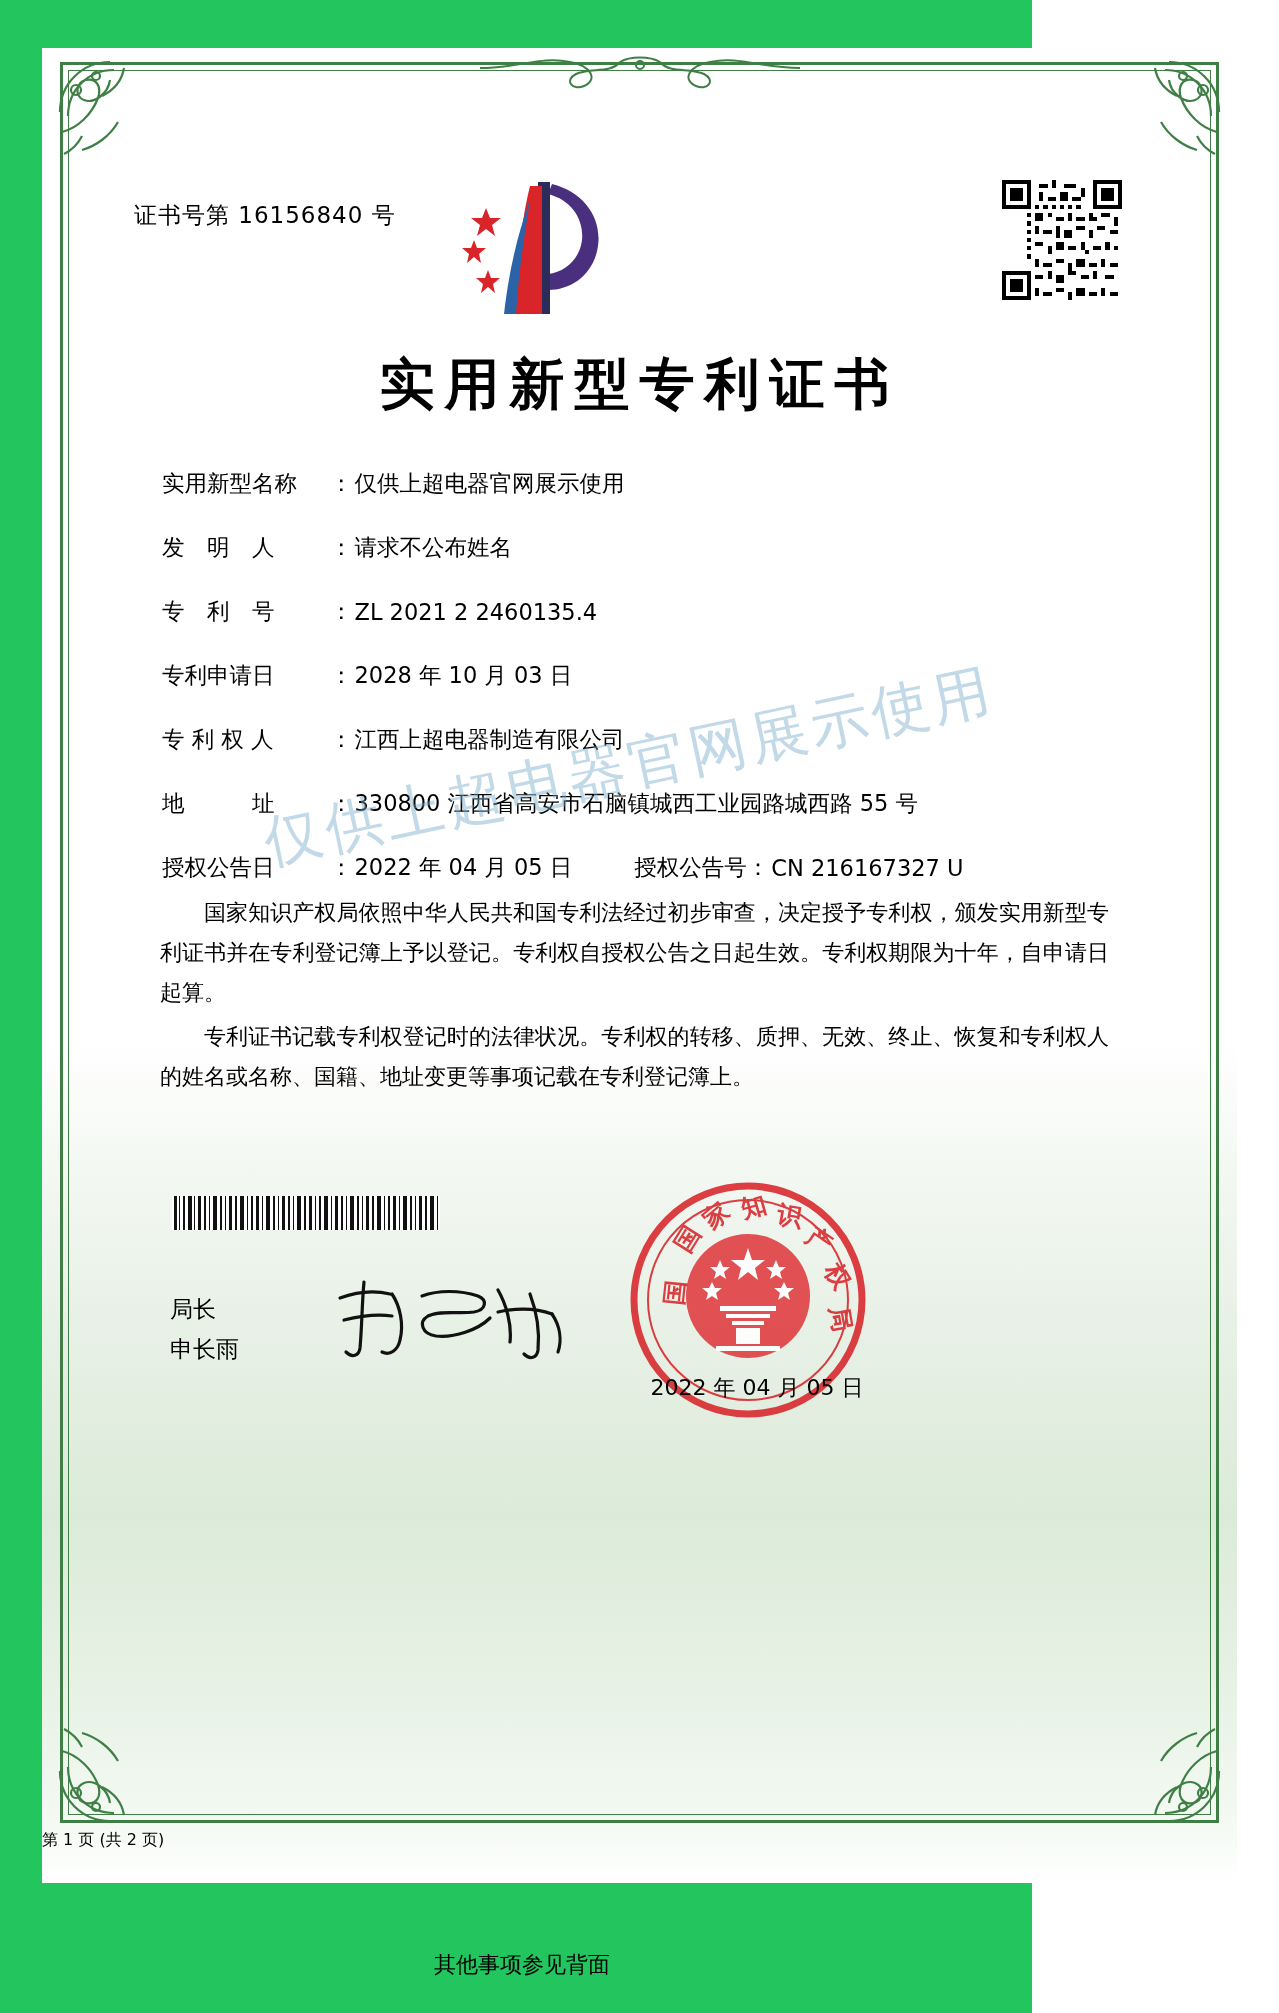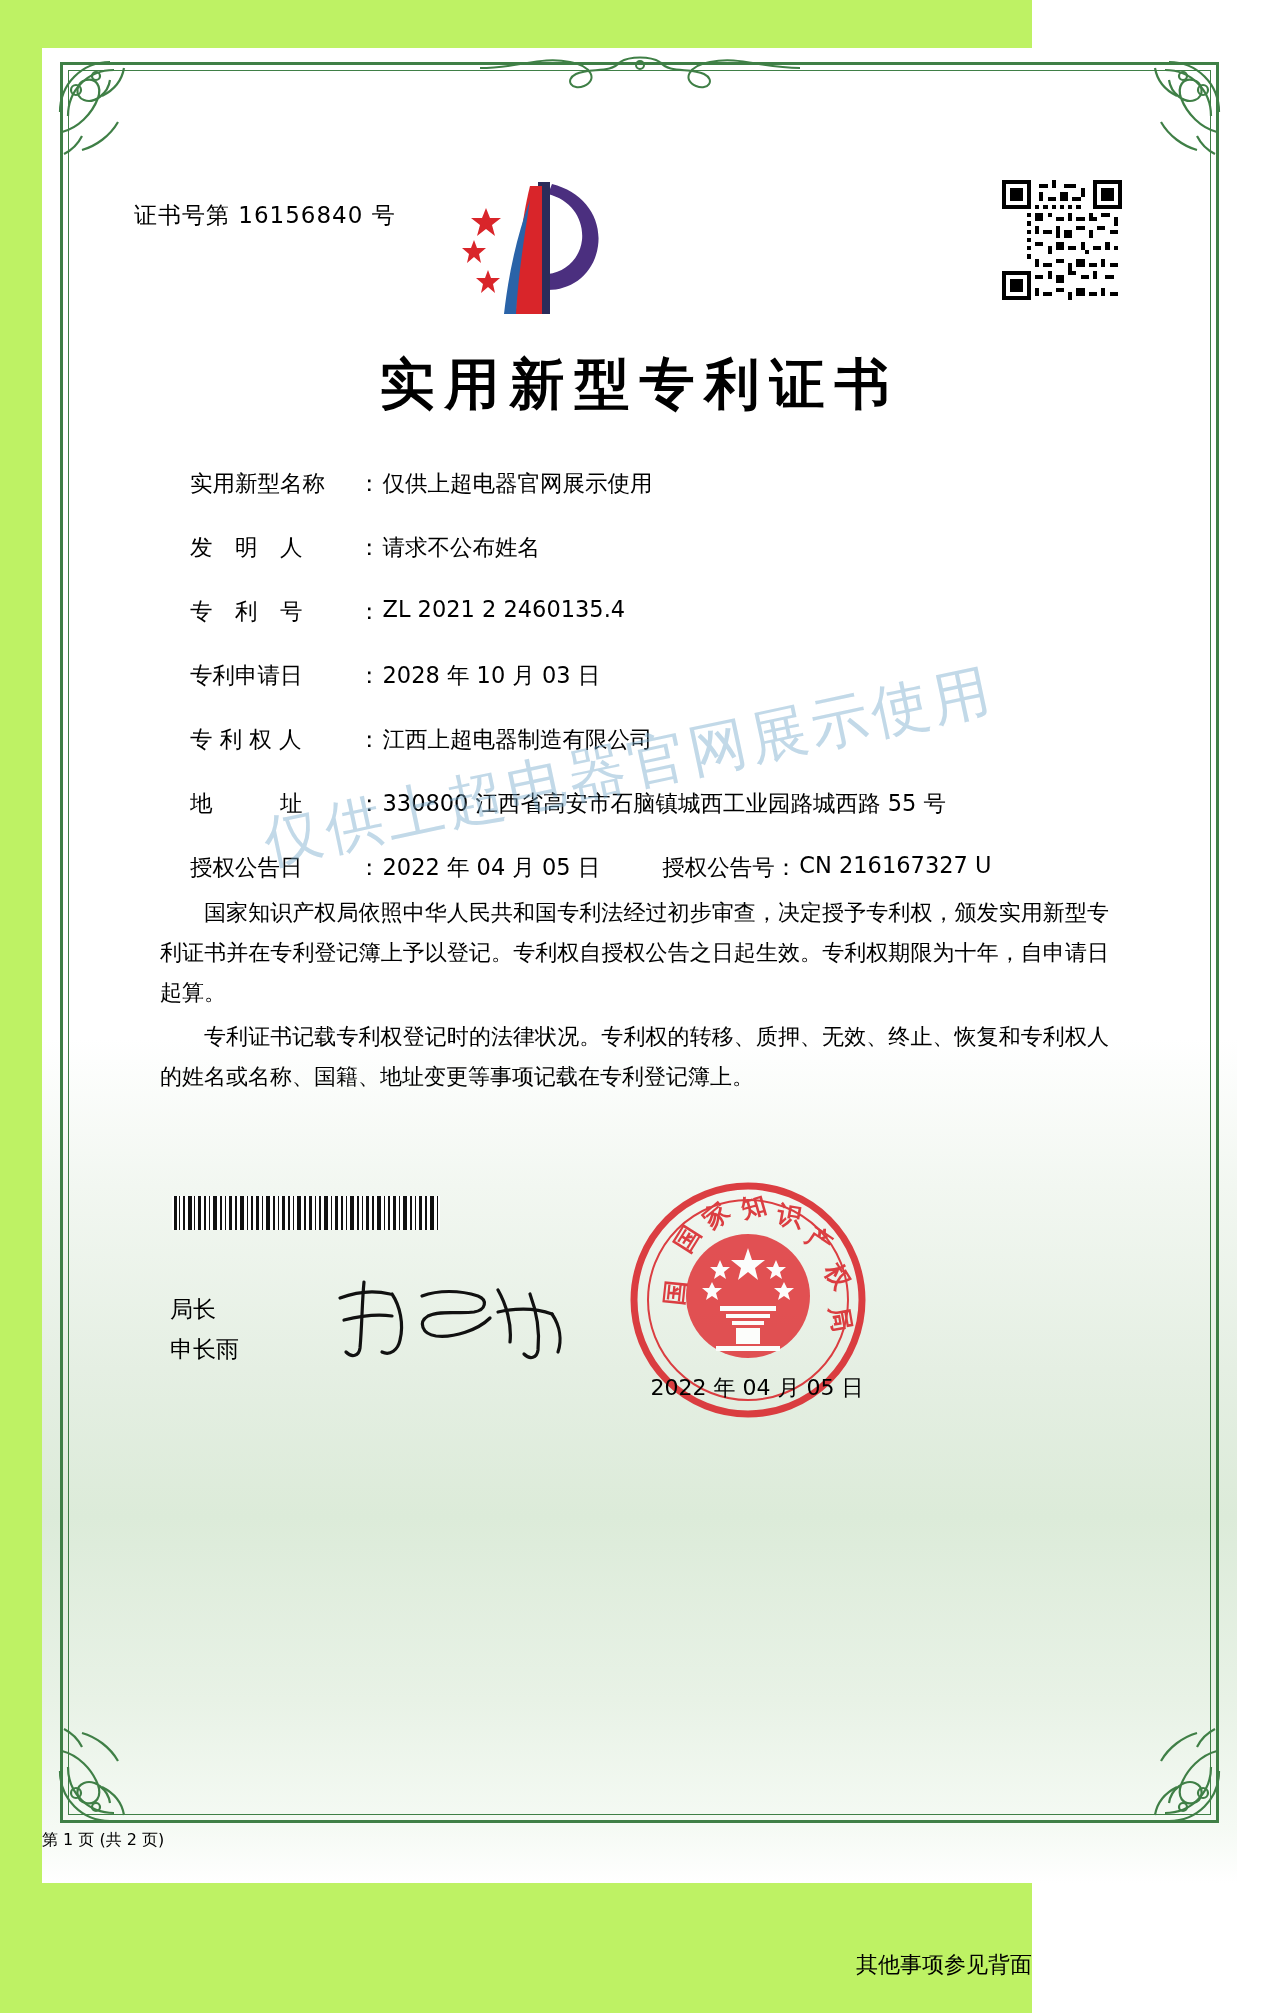--- a/index.html
+++ b/index.html
@@ -15,21 +15,21 @@
     position: relative;
     overflow: hidden;
   }
 
   
   .page {
     position: absolute;
     left: 0; top: 0;
     width: 1032px;
     height: 2013px;
-    background: #bef264;
+    background: #22c55e;
   }
 
   
   .sheet {
     position: absolute;
     left: 42px;
     top: 48px;
     width: 1195px;
     height: 1835px;
     background: linear-gradient(to bottom, #ffffff 0%, #ffffff 54%, #f2f7f1 62%, #e5efe3 72%, #dcebd9 80%, #e8f2e6 90%, #f5faf4 97%, #ffffff 100%);
@@ -122,24 +122,23 @@
     position: absolute;
     left: 120px;
     top: 420px;
     width: 960px;
     font-size: 22.5px;
     color: #000;
     font-family: "DejaVu Sans", "Liberation Sans", sans-serif;
   }
   .field-row {
     display: flex;
-    align-items: flex-start;
+    align-items: center;
     margin-bottom: 33px;
     white-space: nowrap;
-    margin-left: 28px;
   }
   .field-label {
     display: inline-block;
   }
   .field-label.w1 { width: 168px; }
   .field-value { }
   .field-row .sep { padding-right: 2px; }
 
   .field-row.dual .second-label {
     margin-left: 62px;
@@ -232,21 +231,21 @@
     bottom: 32px;
     text-align: left;
     font-size: 16px;
     font-family: "DejaVu Sans", "Liberation Sans", sans-serif;
     color: #000;
   }
   .back-note {
     position: absolute;
     left: 12px; right: 0;
     top: 1950px;
-    text-align: right;
+    text-align: center;
     font-size: 22px;
     font-family: "DejaVu Sans", "Liberation Sans", sans-serif;
     color: #000;
   }
 </style>
 </head>
 <body>
 
 <div class="page">
   <div class="sheet">

